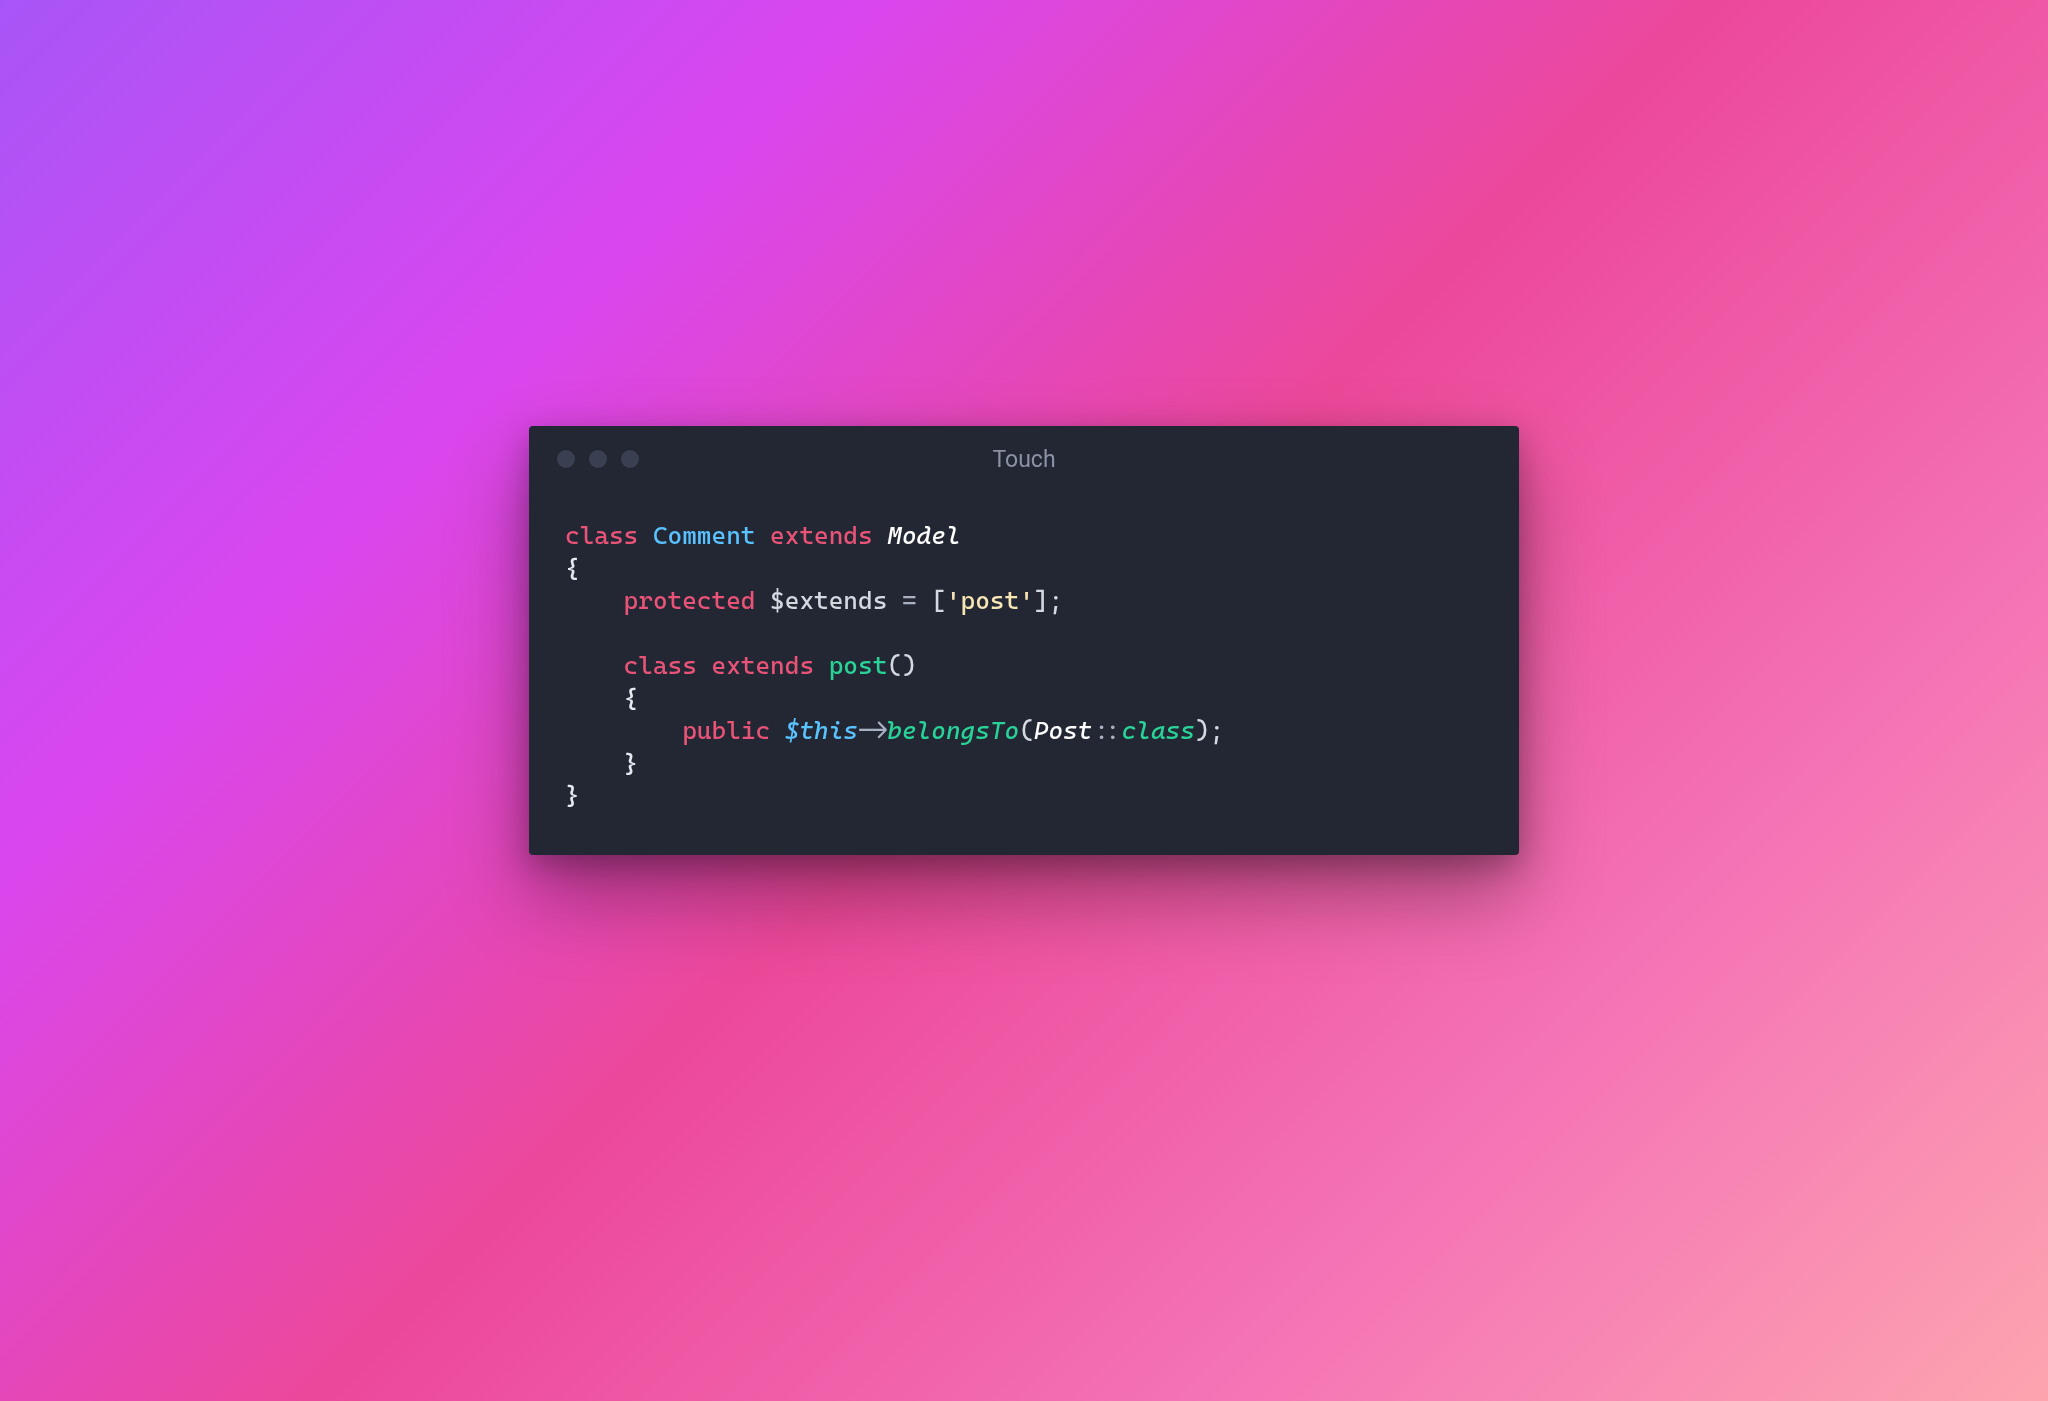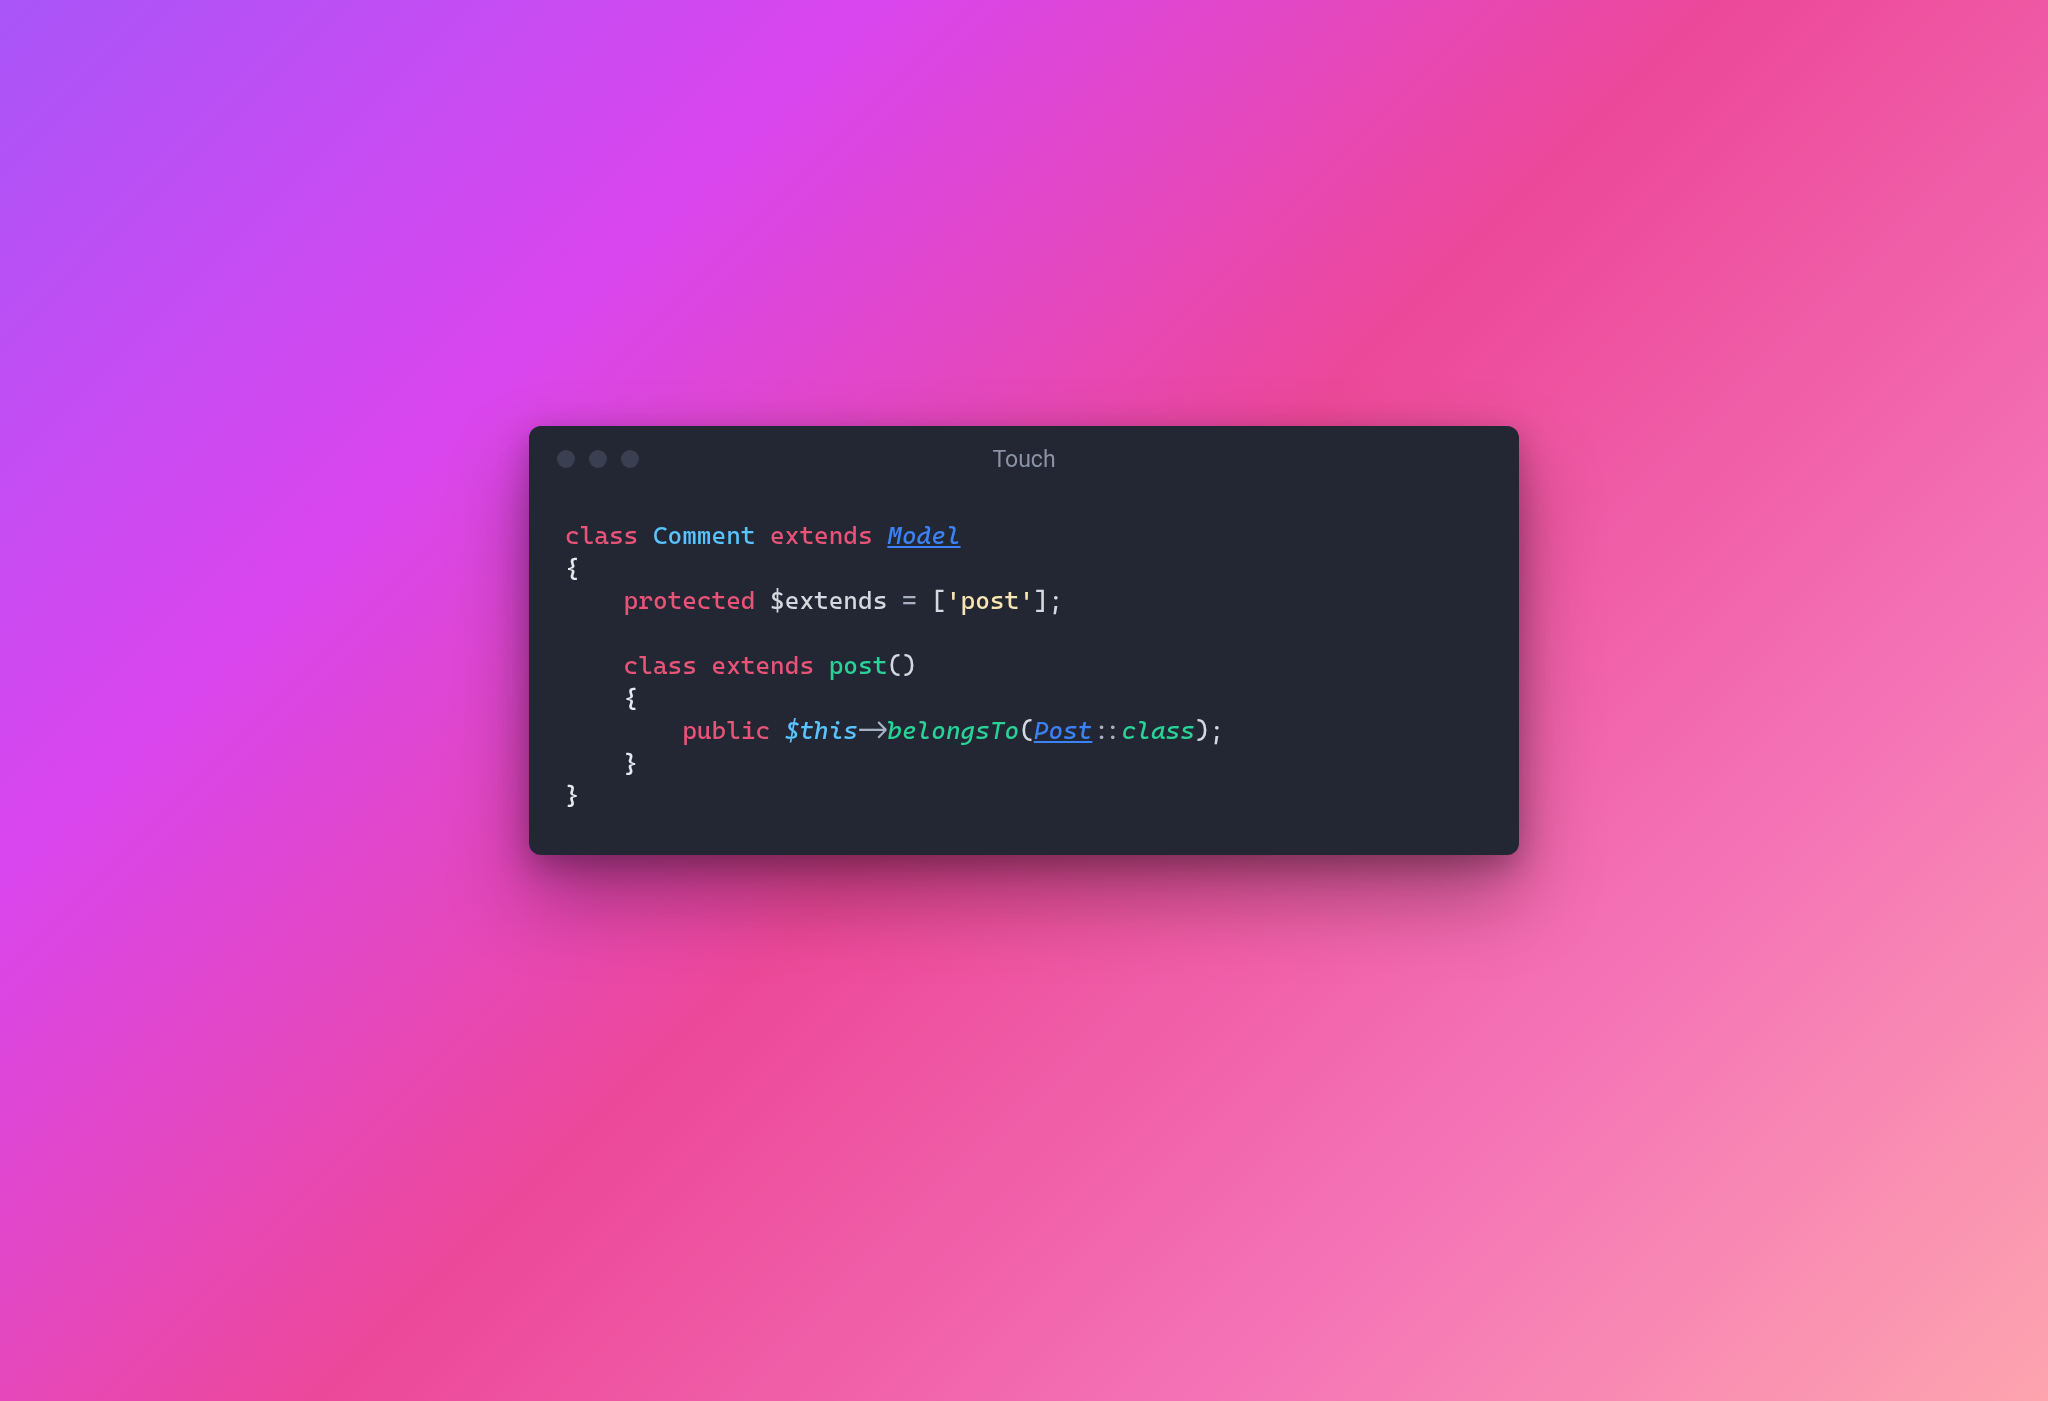--- a/index.html
+++ b/index.html
@@ -15,21 +15,21 @@
     display: flex;
     align-items: center;
     justify-content: center;
     font-family: ui-monospace, 'SF Mono', Monaco, 'Cascadia Code', 'Roboto Mono', Consolas, 'Courier New', monospace;
     overflow: hidden;
     padding-bottom: 120px;
   }
   
   .window {
     background: #222733;
-    border-radius: 12px;
+    border-radius: 4px;
     width: 990px;
     box-shadow: 0 40px 80px rgba(0, 0, 0, 0.35), 0 10px 30px rgba(0, 0, 0, 0.25);
     overflow: hidden;
   }
   
   .titlebar {
     display: flex;
     align-items: center;
     padding: 24px 28px 10px 28px;
     position: relative;
@@ -61,21 +61,21 @@
     padding: 42px 36px 42px 36px;
     font-size: 25px;
     line-height: 1.3;
     white-space: pre;
     color: #e5e9f0;
   }
   
   .tk-keyword { color: #e95378; }
   .tk-class { color: #59c2ff; }
   .tk-extends { color: #e95378; text-align: center; }
-  .tk-type { color: #3b82f6; font-style: italic; text-decoration: underline; }
+  .tk-type { color: #ffffff; font-style: italic; }
   .tk-brace { color: #e5e9f0; }
   .tk-modifier { color: #e95378; }
   .tk-var { color: #d4d8e0; }
   .tk-op { color: #a8b1c2; }
   .tk-string { color: #f7e5b4; }
   .tk-punct { color: #d4d8e0; }
   .tk-func { color: #29d398; }
   .tk-this { color: #59c2ff; font-style: italic; }
   .tk-method { color: #29d398; font-style: italic; }
   .tk-paren { color: #d4d8e0; }

